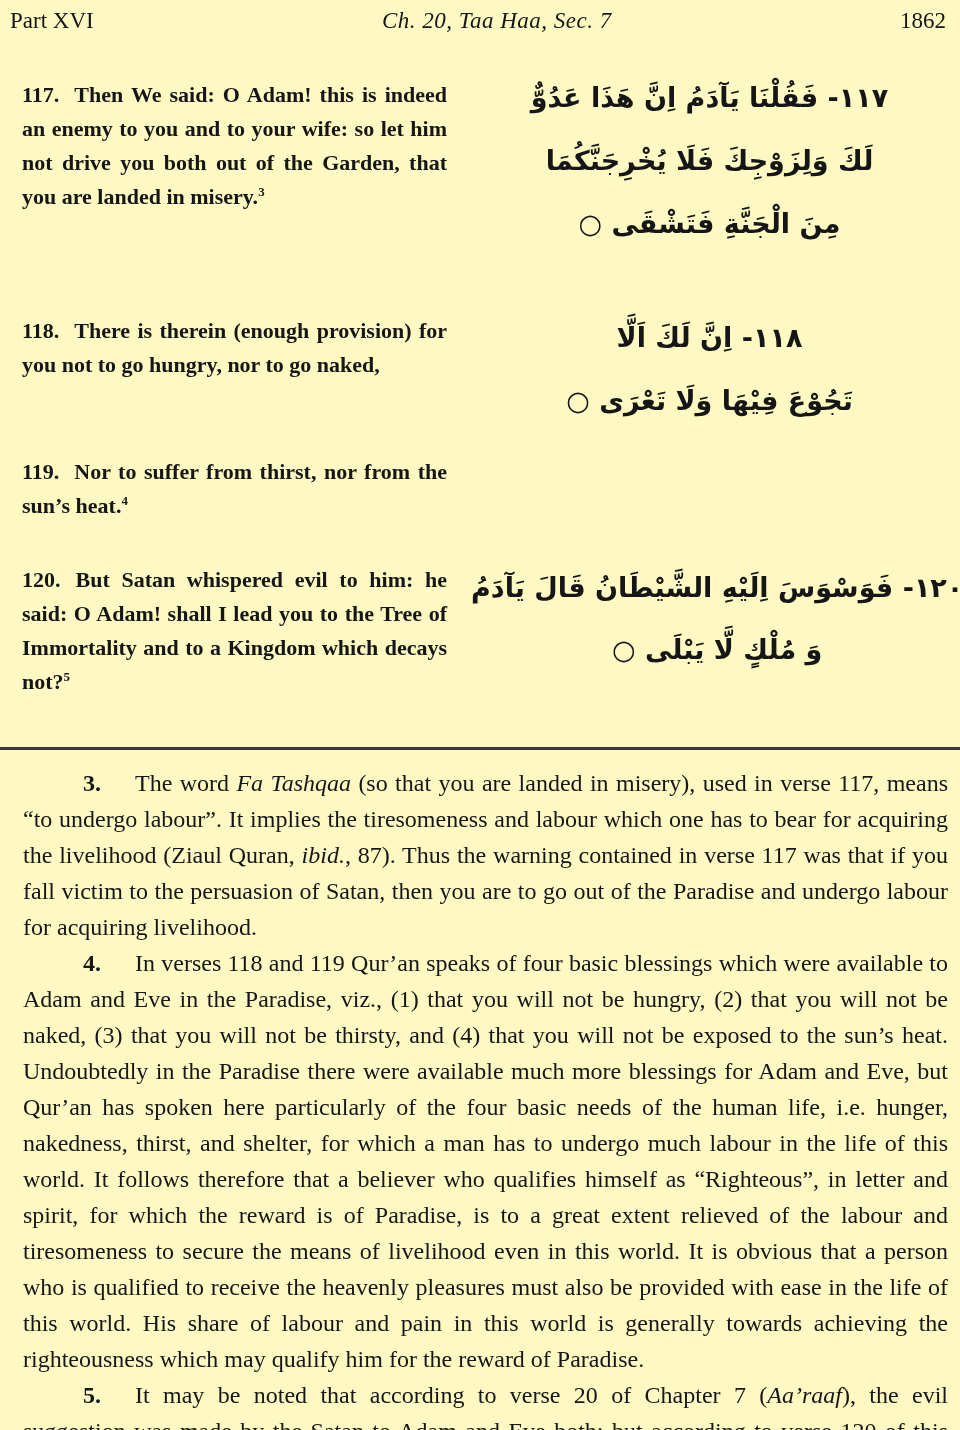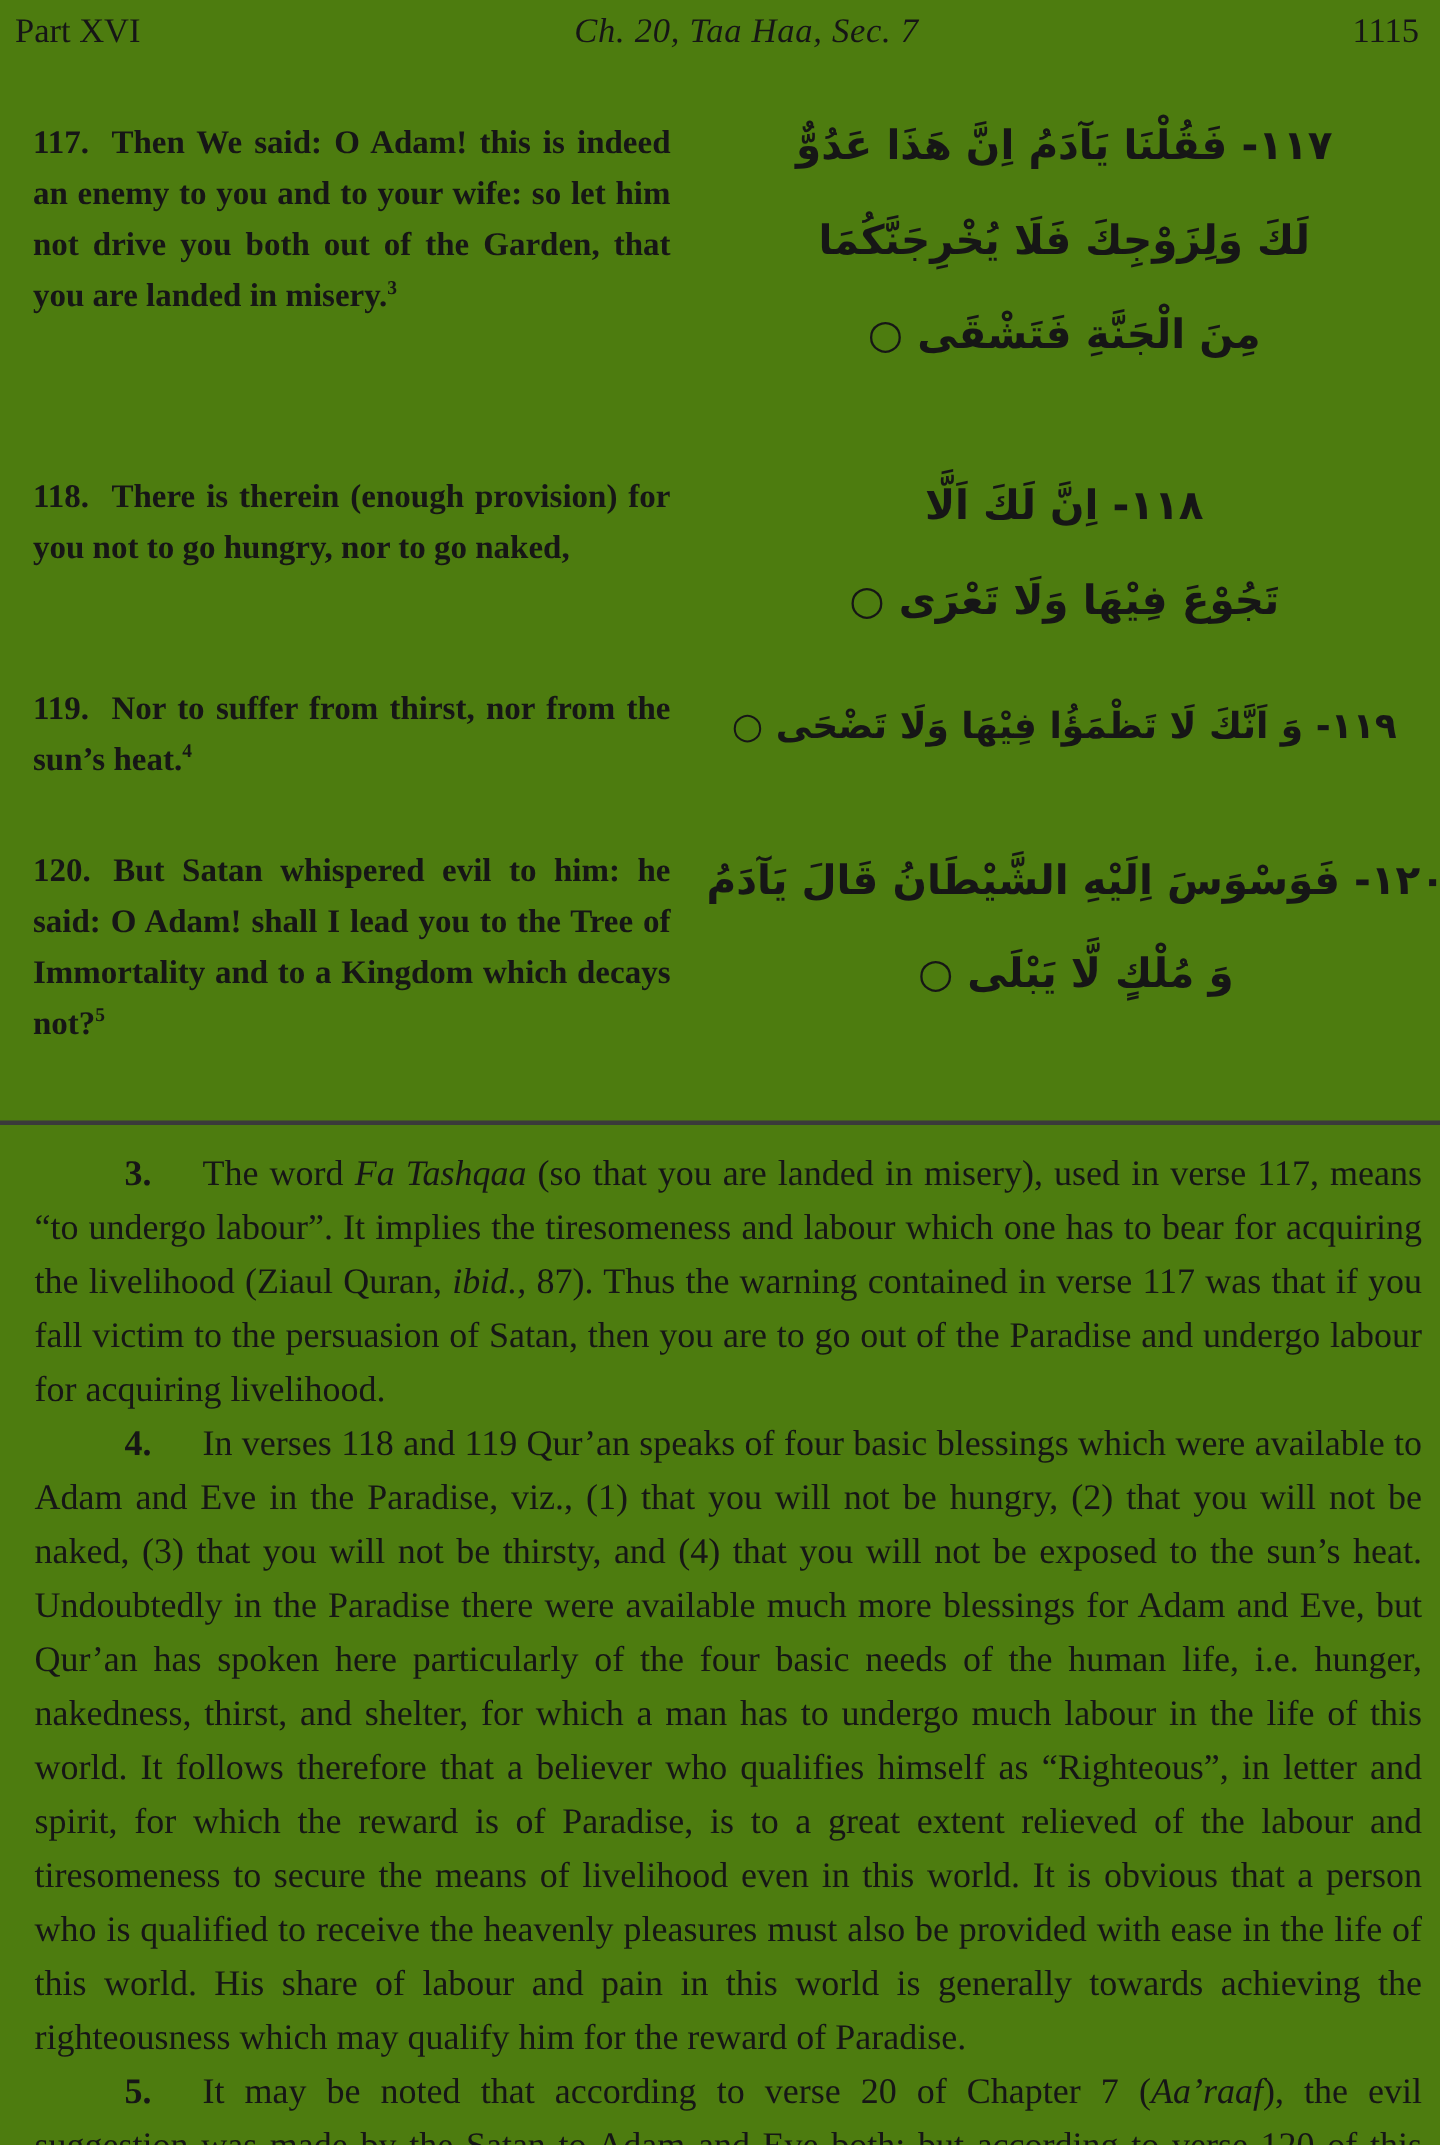--- a/index.html
+++ b/index.html
@@ -1,21 +1,21 @@
 <!DOCTYPE html>
 <html><head>
 <meta charset="utf-8">
 <title>Quran Page</title>
 <style>
   html,body { margin:0; padding:0; background:#e8e8e8; }
   .page {
     position:relative;
     width:960px; height:1430px;
     margin:0 auto;
-    background:#4d7c0f;
+    background:#fef9c3;
     color:#161616;
     font-family:"Liberation Serif", serif;
     box-sizing:border-box;
     overflow:hidden;
   }
   
   .header {
     display:flex; justify-content:space-between; align-items:baseline;
     padding:7px 14px 0 10px;
     font-size:23px; line-height:27px;
@@ -58,21 +58,21 @@
   .footnote i { font-style:italic; }
 </style>
 </head>
 <body>
 
 <div class="page">
 
   <div class="header">
     <span>Part XVI</span>
     <span class="header-center">Ch. 20, Taa Haa, Sec. 7</span>
-    <span>1115</span>
+    <span>1862</span>
   </div>
 
   <div class="content">
 
     <div class="verse-row" style="height:238px">
       <div class="col-en" style="padding-top:14px">
         <p class="verse-en"><b class="v-num">117.</b><span>Then We said: O Adam! this is indeed an enemy to you and to your wife: so let him not drive you both out of the Garden, that you are landed in misery.</span><sup class="fn-ref">3</sup></p>
       </div>
       <div class="col-ar" dir="rtl" lang="ar" style="padding-top:2px">
         <div class="ar-line">١١٧- فَقُلْنَا يَآدَمُ اِنَّ هَذَا عَدُوٌّ</div>
@@ -87,23 +87,20 @@
       </div>
       <div class="col-ar" dir="rtl" lang="ar" style="padding-top:4px">
         <div class="ar-line">١١٨- اِنَّ لَكَ اَلَّا</div>
         <div class="ar-line">تَجُوْعَ فِيْهَا وَلَا تَعْرَى ○</div>
       </div>
     </div>
 
     <div class="verse-row" style="height:112px">
       <div class="col-en" style="padding-top:10px">
         <p class="verse-en"><b class="v-num">119.</b><span>Nor to suffer from thirst, nor from the sun’s heat.</span><sup class="fn-ref">4</sup></p>
-      </div>
-      <div class="col-ar" dir="rtl" lang="ar" style="padding-top:8px; font-size:24px;">
-        <div class="ar-line">١١٩- وَ اَنَّكَ لَا تَظْمَؤُا فِيْهَا وَلَا تَضْحَى ○</div>
       </div>
     </div>
 
     <div class="verse-row" style="height:190px">
       <div class="col-en" style="padding-top:6px">
         <p class="verse-en"><b class="v-num">120.</b><span>But Satan whispered evil to him: he said: O Adam! shall I lead you to the Tree of Immortality and to a Kingdom which decays not?</span><sup class="fn-ref">5</sup></p>
       </div>
       <div class="col-ar" dir="rtl" lang="ar" style="padding-top:0; line-height:62px">
         <div class="ar-line">١٢٠- فَوَسْوَسَ اِلَيْهِ الشَّيْطَانُ قَالَ يَآدَمُ</div>
         <div class="ar-line">وَ مُلْكٍ لَّا يَبْلَى ○</div>

